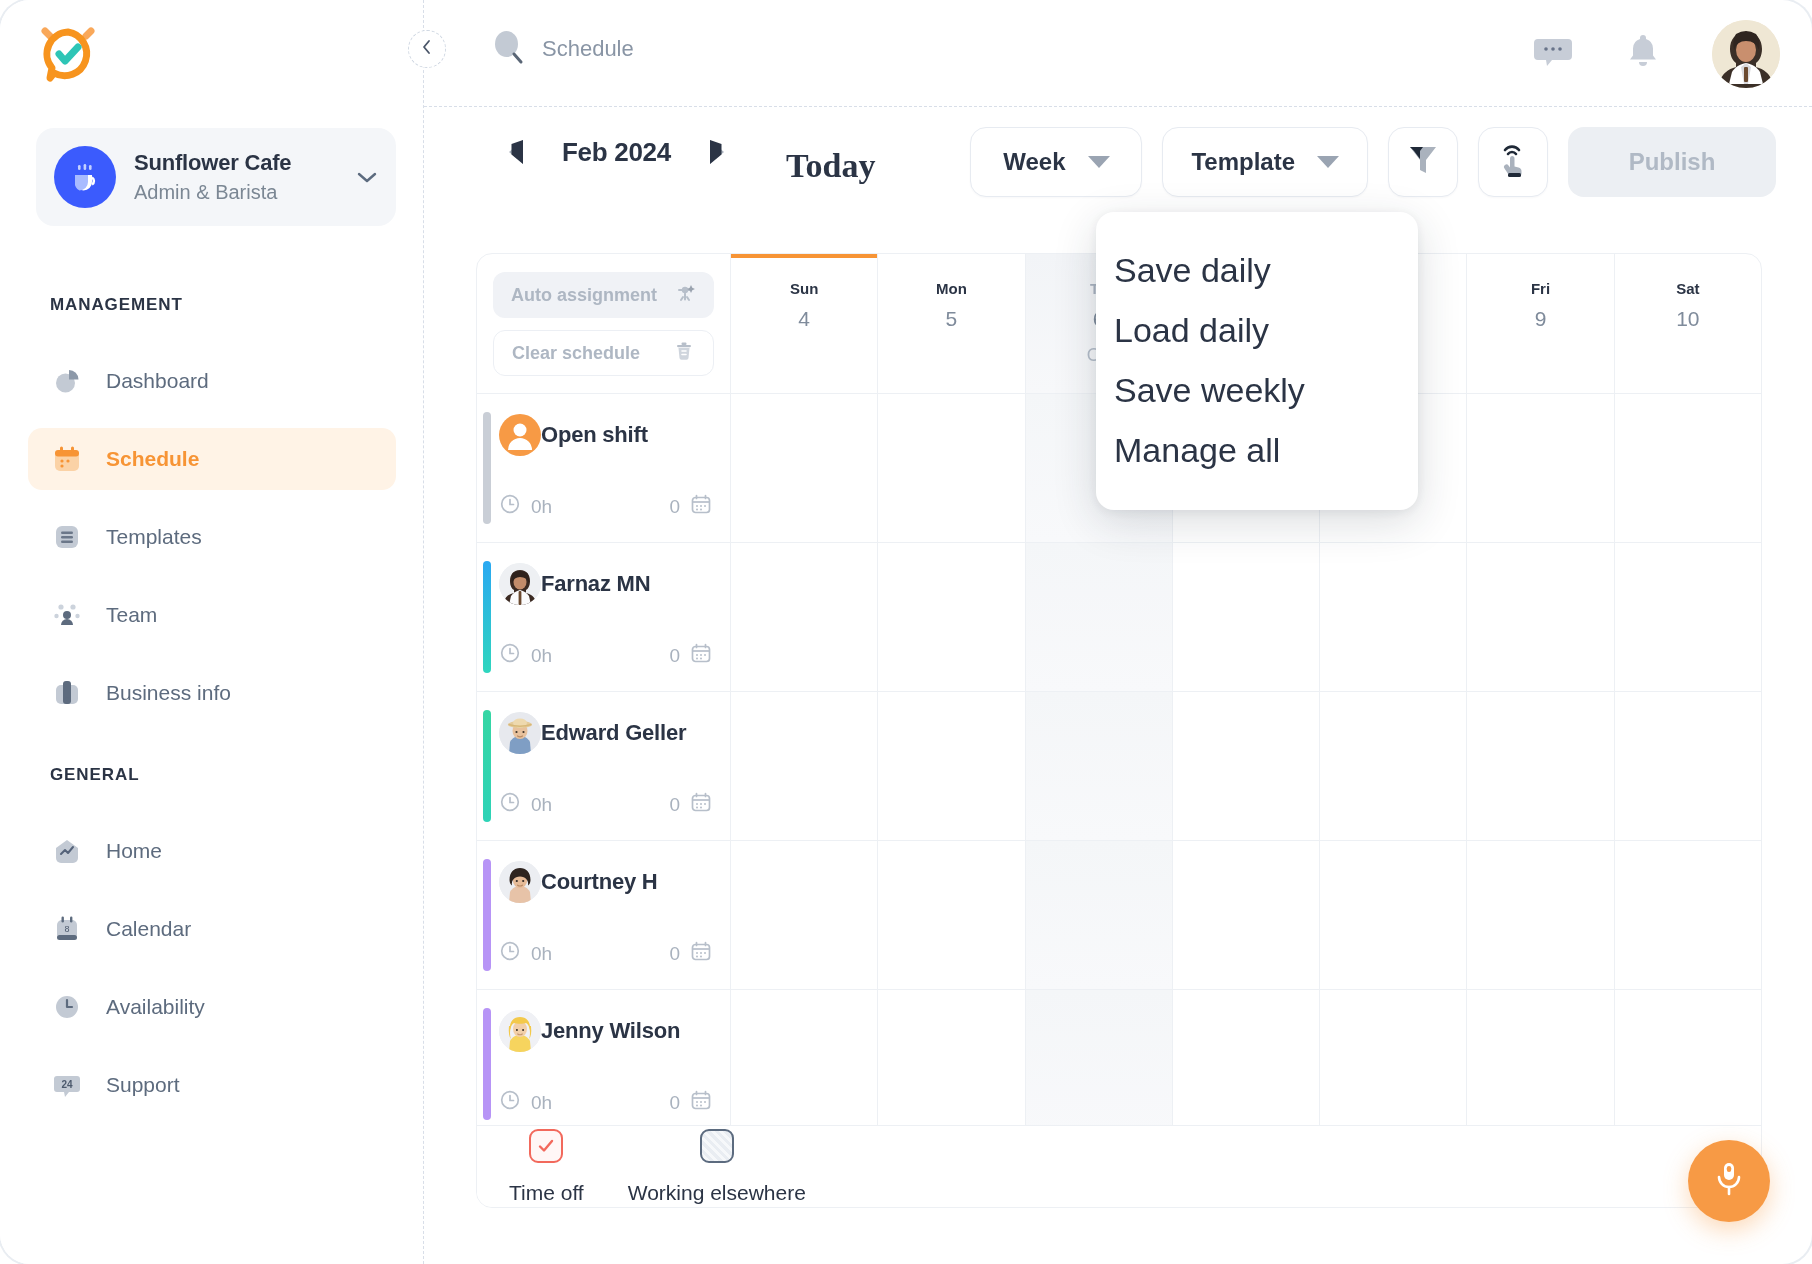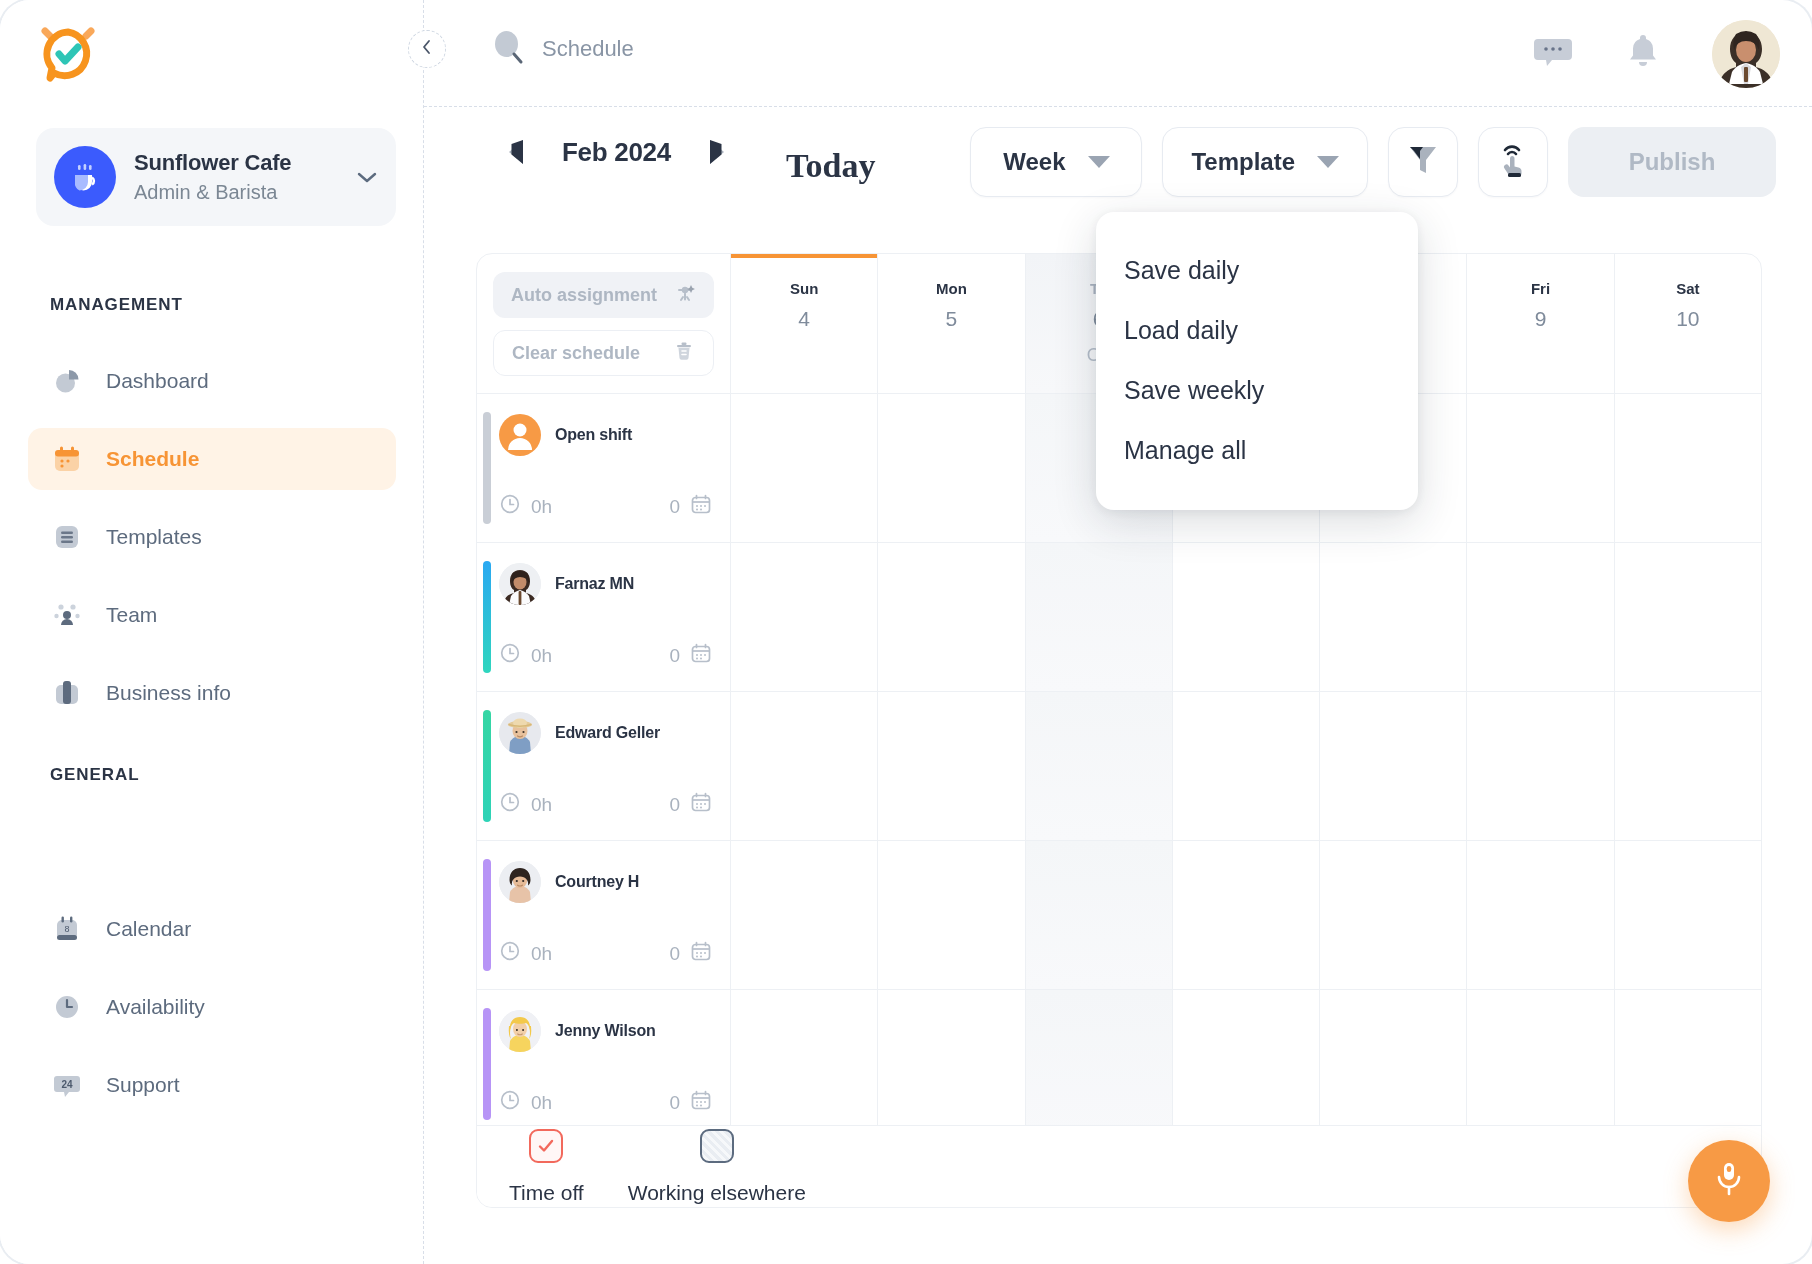--- a/index.html
+++ b/index.html
@@ -175,22 +175,22 @@
   .dropdown {
     position: absolute; left: 1096px; top: 212px;
     width: 322px;
     background: #fff; border-radius: 18px;
     box-shadow: 0 12px 44px rgba(30,41,59,0.16), 0 2px 10px rgba(30,41,59,0.07);
     padding: 28px 0 30px 0;
     z-index: 50;
   }
   .dd-item {
     height: 60px; display: flex; align-items: center;
-    padding-left: 28px;
-    font-size: 25px; color: #2b3445;
+    padding-left: 18px;
+    font-size: 34px; color: #2b3445;
     cursor: pointer;
   }
 
   
   .sched {
     position: absolute; left: 476px; top: 253px;
     width: 1286px; height: 955px;
     border: 1px solid #edf0f4;
     border-radius: 16px;
     background: #fff;
@@ -248,21 +248,21 @@
     position: absolute; left: 6px; top: 18px;
     width: 8px; height: 112px; border-radius: 6px;
   }
   .emp-top { display: flex; align-items: center; }
   .emp-avatar {
     width: 42px; height: 42px; border-radius: 50%;
     background: #eceff3; overflow: hidden; flex: 0 0 auto;
     display: flex; align-items: center; justify-content: center;
   }
   .emp-name {
-    margin-left: 14px; font-size: 16px; font-weight: bold; color: #2b3445;
+    margin-left: 0; font-size: 22px; font-weight: bold; color: #2b3445;
     letter-spacing: -0.2px;
   }
   .emp-stats {
     position: absolute; left: 22px; right: 18px; bottom: 22px;
     display: flex; align-items: center; justify-content: space-between;
     color: #a9b2be; font-size: 19px;
   }
   .stat-left { display: flex; align-items: center; gap: 10px; }
   .stat-right { display: flex; align-items: center; gap: 10px; }
   .grid-cell {
@@ -399,20 +399,29 @@
           <rect x="4" y="7" width="22" height="19" rx="5" fill="#c3cad4"></rect>
           <rect x="11" y="3" width="8" height="23" rx="3" fill="#5d6b7e"></rect>
           <rect x="13" y="19" width="4" height="4" rx="1.2" fill="#5d6b7e"></rect>
         </svg>
       </span>
       <span class="nav-label">Business info</span>
     </div>
 
     <div class="nav-section-title" style="top:765px;">GENERAL</div>
 
+    <div class="nav-item" style="top:820px;">
+      <span class="nav-icon">
+        <svg width="30" height="30" viewBox="0 0 30 30">
+          <path d="M15 4 L26 12 v10 a5 5 0 0 1 -5 5 H9 a5 5 0 0 1 -5 -5 V12 Z" fill="#c3cad4"></path>
+          <path d="M9 18 L13 14 L16 17 L21 11" fill="none" stroke="#55637a" stroke-width="2" stroke-linecap="round" stroke-linejoin="round"></path>
+        </svg>
+      </span>
+      <span class="nav-label">Home</span>
+    </div>
 
     <div class="nav-item" style="top:898px;">
       <span class="nav-icon">
         <svg width="30" height="30" viewBox="0 0 30 30">
           <rect x="5" y="6" width="20" height="20" rx="5" fill="#c3cad4"></rect>
           <rect x="5" y="21" width="20" height="5" rx="2.5" fill="#5d6b7e"></rect>
           <rect x="9.5" y="2.5" width="2.4" height="6" rx="1.2" fill="#5d6b7e"></rect>
           <rect x="18" y="2.5" width="2.4" height="6" rx="1.2" fill="#5d6b7e"></rect>
           <text x="15" y="18" font-size="9" font-family="Liberation Sans, sans-serif" fill="#4c596d" text-anchor="middle">8</text>
         </svg>

